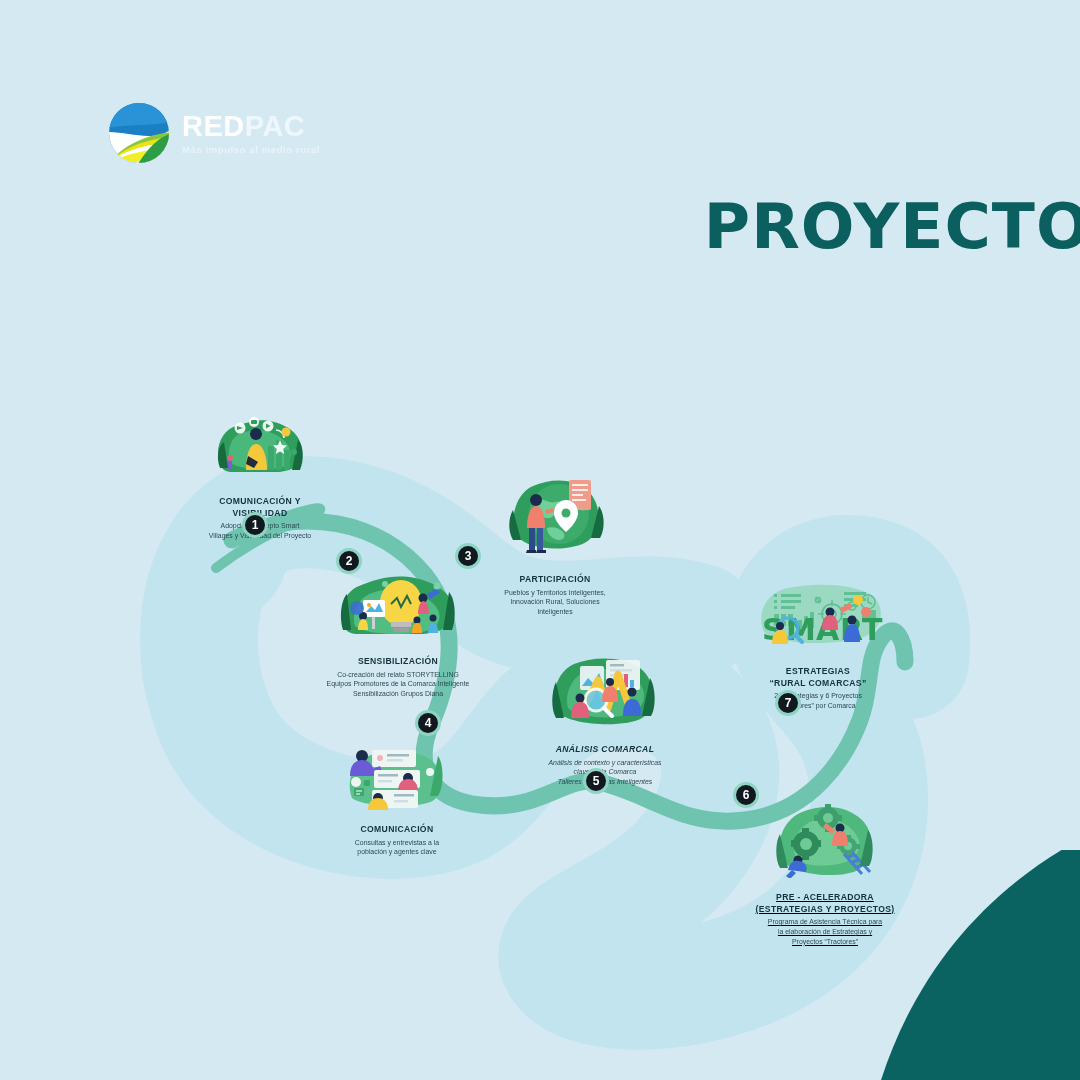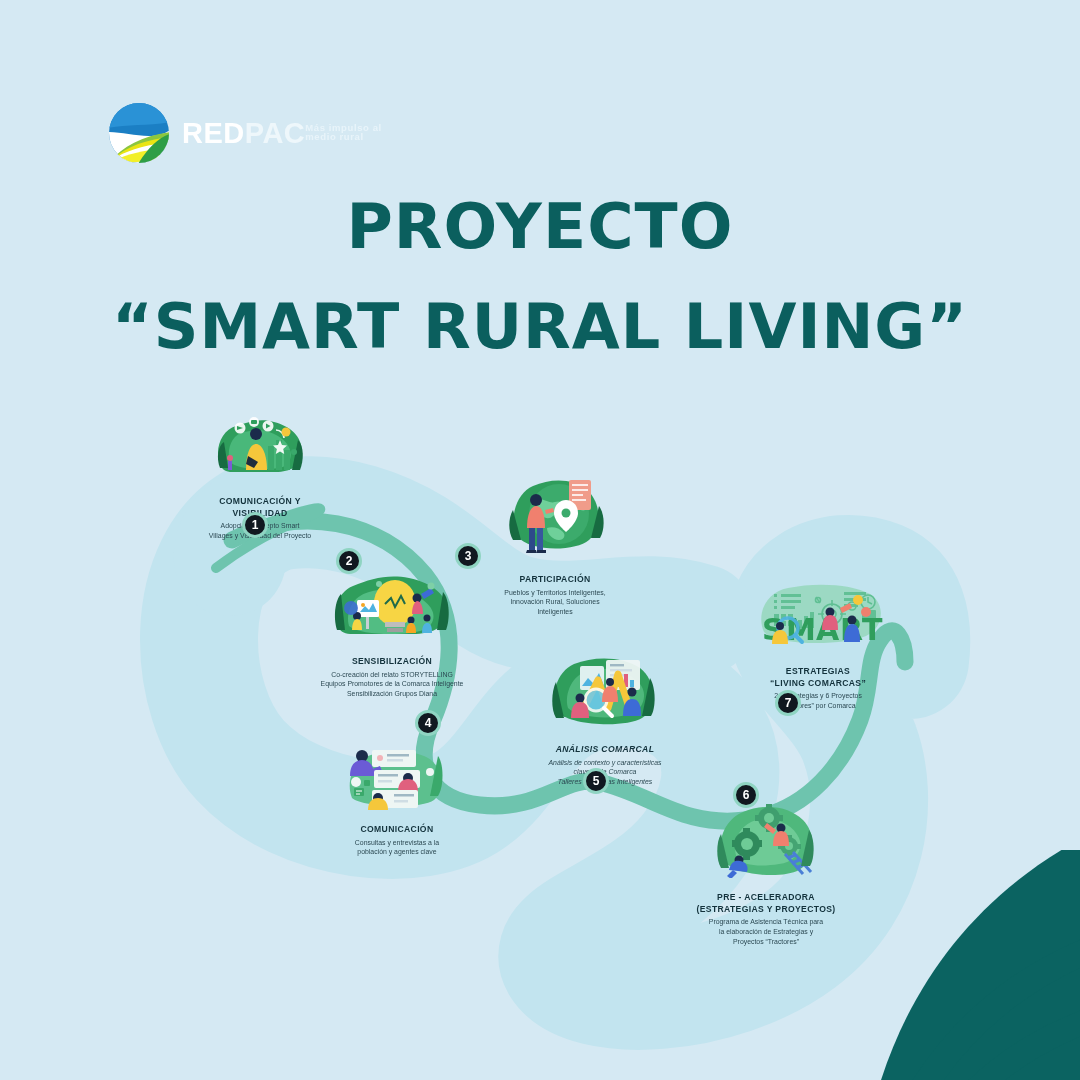--- a/index.html
+++ b/index.html
@@ -11,27 +11,27 @@
     position:relative;
   }
   #canvas{position:absolute;inset:0;width:1080px;height:1080px;}
 
   
   .corner-arcs{position:absolute;right:0;bottom:0;width:280px;height:280px;pointer-events:none;}
 
   
   .logo{position:absolute;left:108px;top:100px;width:290px;height:66px;display:flex;align-items:center;gap:12px;}
   .logo-mark{width:62px;height:62px;flex:0 0 62px;}
-  .logo-text{display:flex;flex-direction:row;justify-content:center;line-height:1;}
+  .logo-text{display:flex;flex-direction:column;justify-content:center;line-height:1;}
   .logo-word{font-size:29px;font-weight:bold;letter-spacing:.5px;color:#ffffff;}
   .logo-word .pac{color:#eef7fb;}
   .logo-tag{font-size:9.5px;color:#e8f4fa;letter-spacing:.6px;margin-top:4px;font-weight:bold;}
 
   
-  .title-block{position:absolute;left:0;top:196px;width:1080px;text-align:center;}
+  .title-block{position:absolute;left:0;top:196px;width:1080px;text-align:right;}
   .title-line{
     color:#0b5f5e;
     font-family:"DejaVu Sans", sans-serif;
     font-weight:bold;
     letter-spacing:1px;
     line-height:1;
   }
   .title-line.l1{font-size:62px;transform:scaleX(1.02);}
   .title-line.l2{font-size:62px;margin-top:38px;}
 
@@ -123,21 +123,20 @@
       </g>
     </svg>
     <div class="logo-text">
       <div class="logo-word"><span>RED</span><span class="pac">PAC</span></div>
       <div class="logo-tag">Más impulso al medio rural</div>
     </div>
   </div>
 
   <div class="title-block">
     <div class="title-line l1">PROYECTO</div>
-    <div class="title-line l2">“SMART RURAL LIVING”</div>
   </div>
 
   <div class="stage" style="left:180px;top:412px;width:160px;">
     <svg class="illus" width="100" height="70" viewBox="0 0 100 70">
       <path d="M10 52 C4 36, 12 18, 26 14 C38 10, 50 6, 64 10 C80 14, 92 24, 92 40 C92 54, 80 60, 66 60 L22 60 C16 60, 12 58, 10 52 Z" fill="#2f9e5c"></path>
       <path d="M20 50 C16 38, 22 22, 34 20 C48 17, 58 18, 68 24 C80 31, 84 42, 78 52 C73 59, 30 60, 20 50 Z" fill="#49b87a"></path>
       <rect x="58" y="34" width="6" height="24" fill="#3aa96b"></rect>
         <rect x="66" y="28" width="6" height="30" fill="#3aa96b"></rect>
         <rect x="74" y="38" width="6" height="20" fill="#3aa96b"></rect>
       <circle cx="46" cy="22" r="6" fill="#1b2b4b"></circle>
@@ -160,21 +159,21 @@
     </svg>
     <div class="stage-title">COMUNICACIÓN Y
 VISIBILIDAD</div>
     <div class="stage-desc">Adopción concepto Smart
 Villages y Visibilidad del Proyecto</div>
   </div>
   <div class="badge" style="left:242px;top:512px;">
     <span>1</span>
   </div>
 
-  <div class="stage" style="left:277px;top:570px;width:230px;">
+  <div class="stage" style="left:283px;top:570px;width:230px;">
     <svg class="illus" width="130" height="72" viewBox="0 0 130 72">
       <path d="M12 58 C4 44, 10 22, 26 16 C44 9, 60 4, 82 8 C106 13, 122 26, 120 44 C118 58, 104 64, 86 64 L26 64 C18 64, 14 62, 12 58 Z" fill="#2f9e5c"></path>
       <path d="M22 56 C18 42, 26 26, 42 22 C62 17, 82 20, 96 30 C110 40, 110 54, 96 60 C80 66, 34 66, 22 56 Z" fill="#52bd83"></path>
       <ellipse cx="68" cy="33" rx="21" ry="23" fill="#f7d544"></ellipse>
       <path d="M58 52 h20 v5 h-20 z" fill="#bdbdbd"></path>
         <path d="M60 58 h16 v4 h-16 z" fill="#9e9e9e"></path>
       <path d="M58 34 l6 -6 4 9 6 -11 4 8" fill="none" stroke="#1f6b4a" stroke-width="2"></path>
       <rect x="30" y="30" width="22" height="17" rx="1.5" fill="#fff"></rect>
       <path d="M33 42 l5 -6 4 4 4 -7 4 9 z" fill="#4fb3e0"></path>
       <circle cx="36" cy="35" r="2" fill="#f5a623"></circle>
@@ -299,21 +298,21 @@
     </svg>
     <div class="stage-title">ANÁLISIS COMARCAL</div>
     <div class="stage-desc">Análisis de contexto y características
 clave de la Comarca
 Talleres Comarcas Inteligentes</div>
   </div>
   <div class="badge" style="left:583px;top:768px;">
     <span>5</span>
   </div>
 
-  <div class="stage" style="left:680px;top:800px;width:172px;">
+  <div class="stage" style="left:739px;top:800px;width:172px;text-decoration:underline;">
     <svg class="illus" width="110" height="78" viewBox="0 0 110 78">
       <path d="M14 62 C4 46, 12 20, 32 12 C54 3, 78 6, 92 20 C106 34, 104 60, 88 70 C72 79, 26 76, 14 62 Z" fill="#4fb87c"></path>
       <path d="M26 58 C20 44, 28 24, 46 20 C64 16, 82 24, 88 38 C93 50, 84 62, 68 64 C50 67, 32 66, 26 58 Z" fill="#6ecb96"></path>
       <g fill="#3f9e6e">
         <path d="M58 18 m-11 0 a11 11 0 1 0 22 0 a11 11 0 1 0 -22 0 z"></path>
         <rect x="55" y="4" width="6" height="6"></rect>
           <rect x="55" y="26" width="6" height="6"></rect>
         <rect x="44" y="15" width="6" height="6"></rect>
           <rect x="66" y="15" width="6" height="6"></rect>
       </g>
@@ -400,21 +399,21 @@
       <path d="M24 64 c0 -11 4 -14 8 -14 c5 0 8 3 8 14 z" fill="#f5c73b"></path>
       <circle cx="82" cy="32" r="4.5" fill="#1b2b4b"></circle>
       <path d="M74 50 c0 -12 4 -15 8 -15 c5 0 8 3 8 15 z" fill="#e0607e"></path>
       <circle cx="104" cy="40" r="4.5" fill="#1b2b4b"></circle>
       <path d="M96 62 c0 -14 4 -18 8 -18 c5 0 8 4 8 18 z" fill="#3d6bd6"></path>
       <circle cx="118" cy="32" r="5" fill="#f0806e"></circle>
       <path d="M92 28 l10 -5 2 5 -10 5 z" fill="#f0806e"></path>
       <circle cx="110" cy="20" r="5" fill="#f5c73b"></circle>
     </svg>
     <div class="stage-title">ESTRATEGIAS
-“LIVING COMARCAS”</div>
+“RURAL COMARCAS”</div>
     <div class="stage-desc">24 Estrategias y 6 Proyectos
 “Tractores” por Comarca</div>
   </div>
   <div class="badge" style="left:775px;top:690px;">
     <span>7</span>
   </div>
 
 </div>
 
 </body></html>

